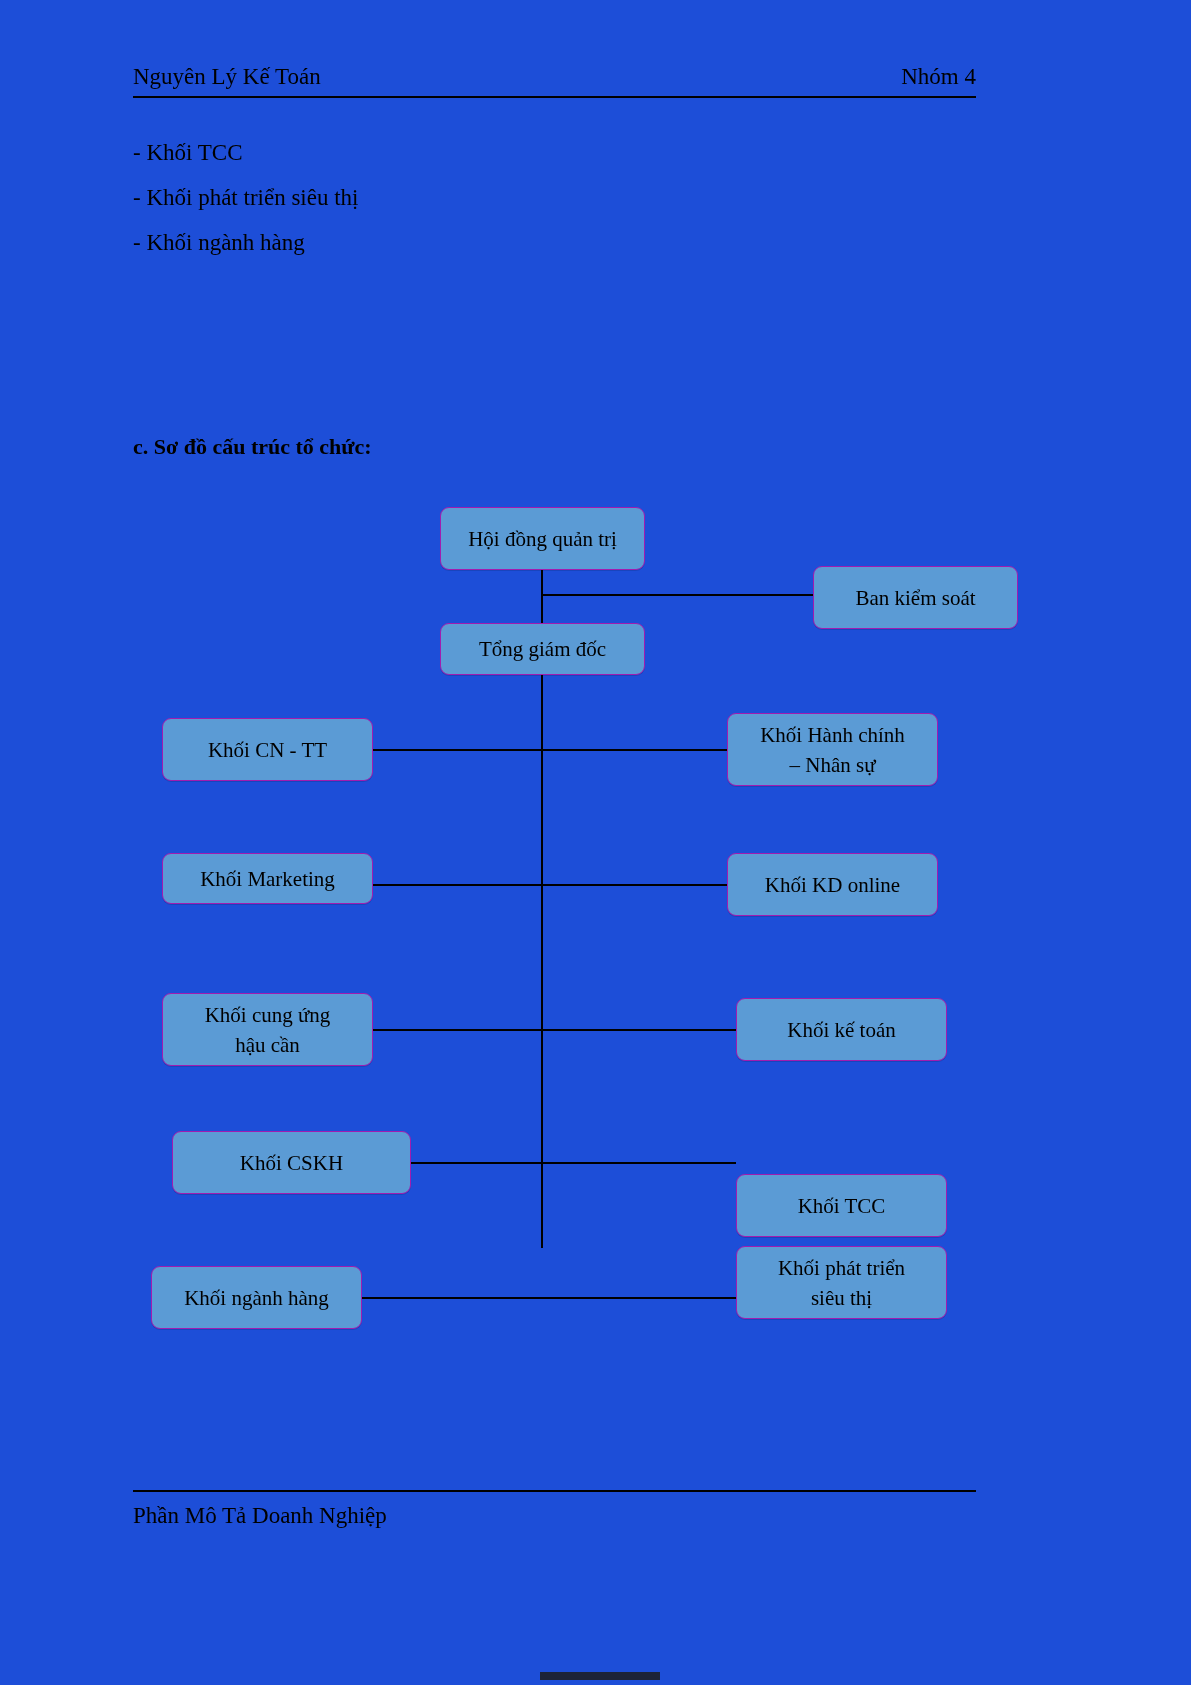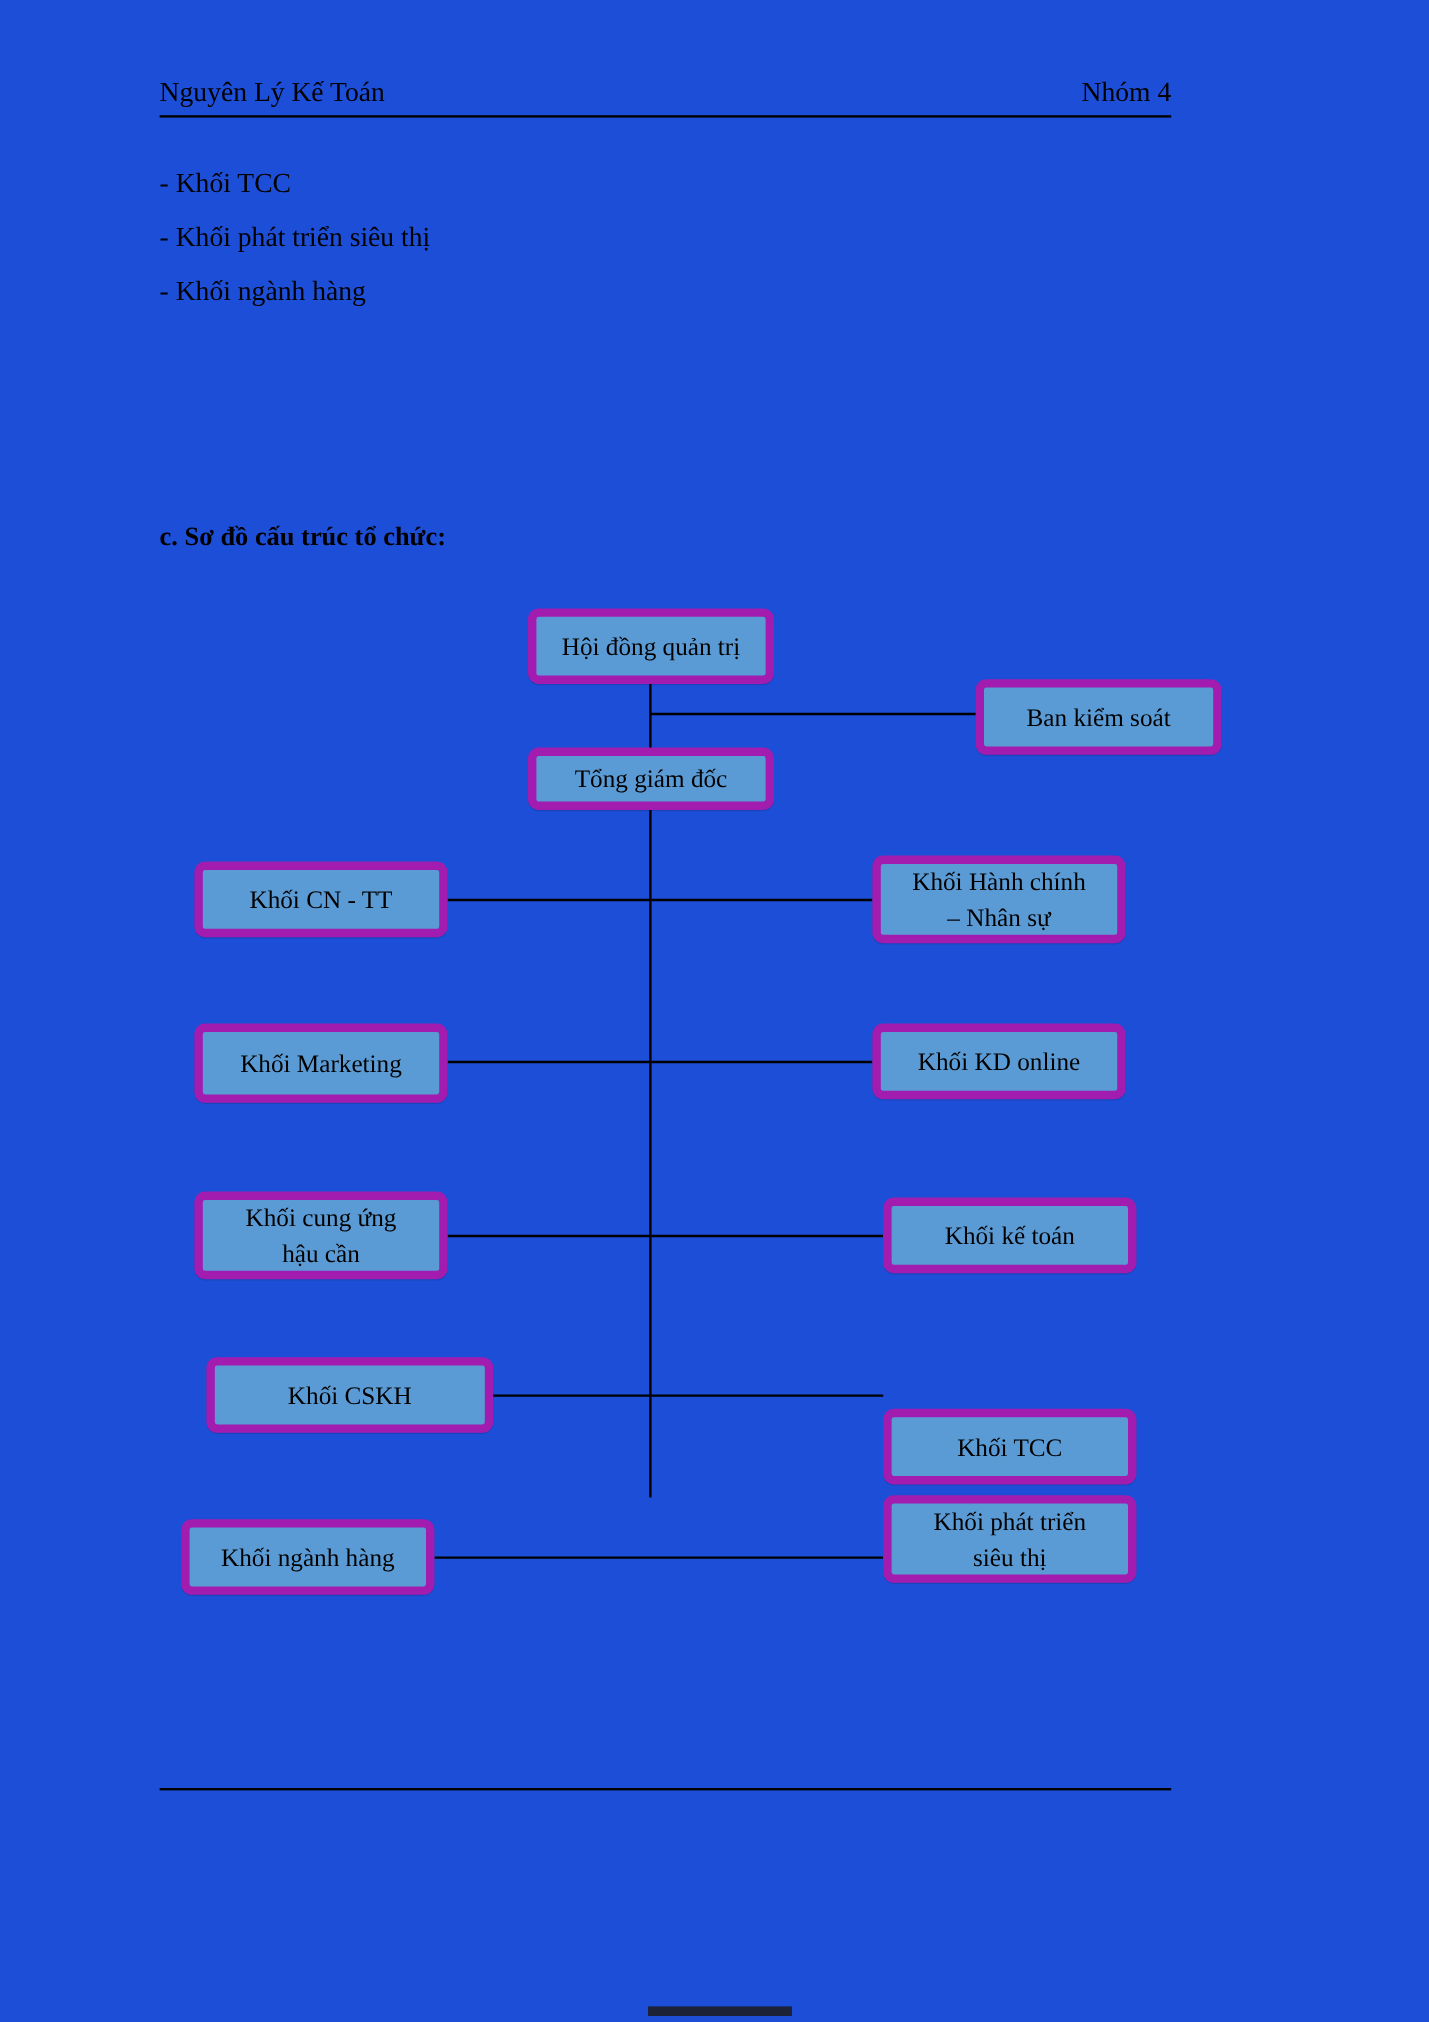--- a/index.html
+++ b/index.html
@@ -92,21 +92,21 @@
   .chart svg {
     position: absolute;
     left: 0;
     top: 0;
   }
 
   .node {
     position: absolute;
     box-sizing: border-box;
     background: #5B9BD5;
-    border: 7px solid #a21caf;
+    border: 1px solid #a21caf;
     border-radius: 9px;
     display: flex;
     align-items: center;
     justify-content: center;
     text-align: center;
     font-size: 21px;
     line-height: 30px;
     color: #000000;
     padding: 2px 6px;
     box-shadow: 0 1px 0 rgba(0,0,0,0.12);
@@ -196,21 +196,21 @@
 
     <div class="node" style="left:162px; top:718px; width:211px; height:63px;">
       <span class="node-label">Khối CN - TT</span>
     </div>
 
     <div class="node" style="left:727px; top:713px; width:211px; height:73px;">
       <span class="node-label">Khối Hành chính
 – Nhân sự</span>
     </div>
 
-    <div class="node" style="left:162px; top:853px; width:211px; height:66px;">
+    <div class="node" style="left:162px; top:853px; width:211px; height:51px;">
       <span class="node-label">Khối Marketing</span>
     </div>
 
     <div class="node" style="left:727px; top:853px; width:211px; height:63px;">
       <span class="node-label">Khối KD online</span>
     </div>
 
     <div class="node" style="left:162px; top:993px; width:211px; height:73px;">
       <span class="node-label">Khối cung ứng
 hậu cần</span>
@@ -233,15 +233,16 @@
     </div>
 
     <div class="node" style="left:736px; top:1246px; width:211px; height:73px;">
       <span class="node-label">Khối phát triển
 siêu thị</span>
     </div>
 
   </div>
 
   <div class="footer-rule"></div>
+  <div class="footer-text">Phần Mô Tả Doanh Nghiệp</div>
   <div class="page-bottom-smudge"></div>
 
 </div>
 
 </body></html>

